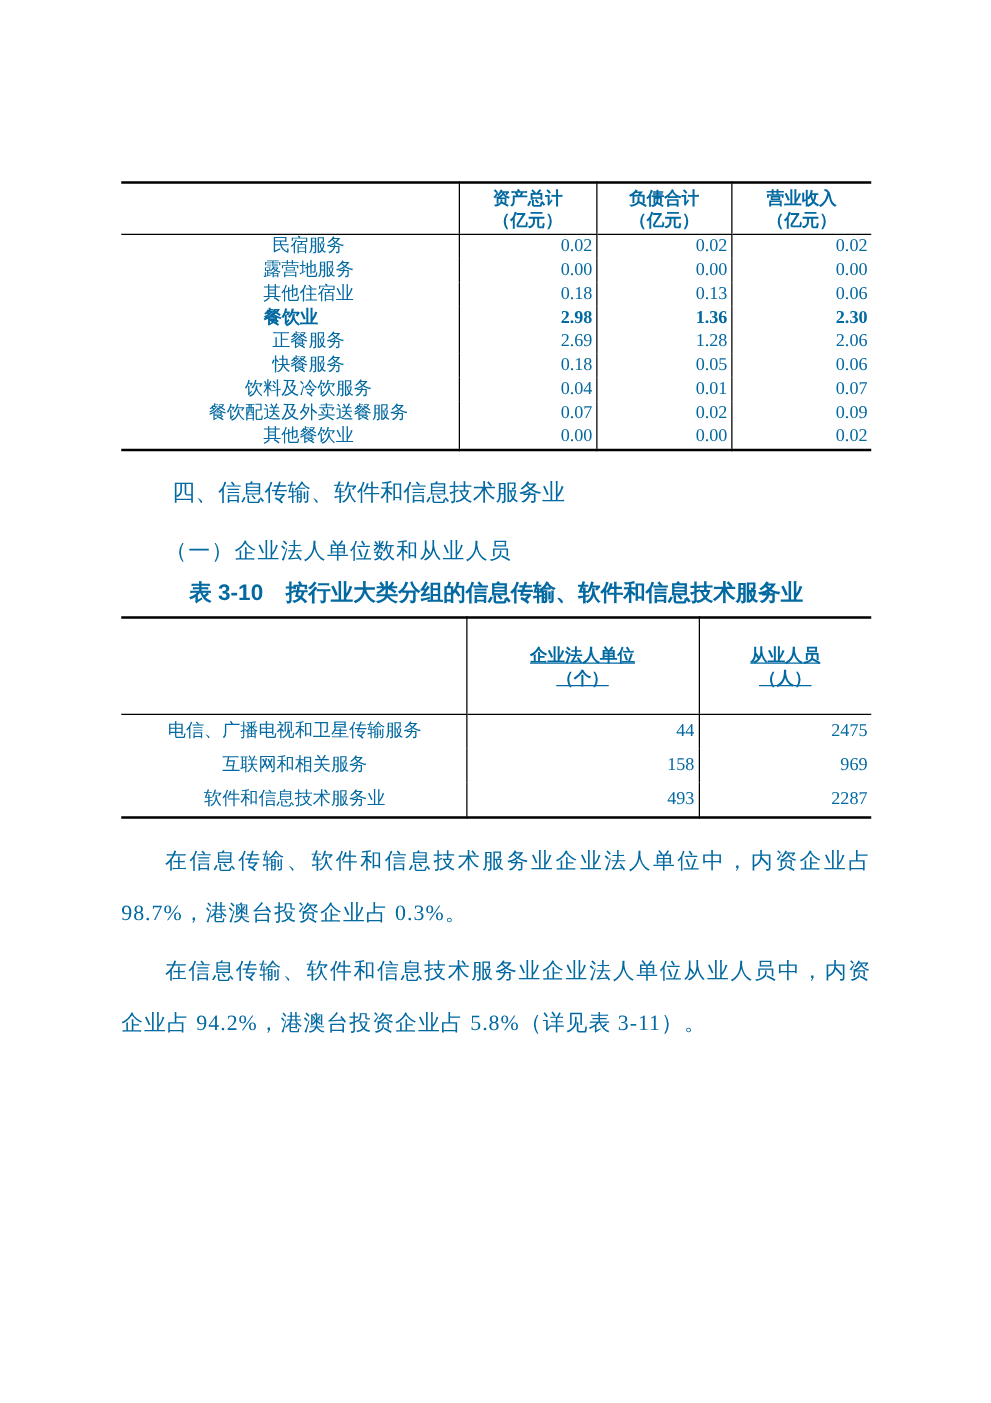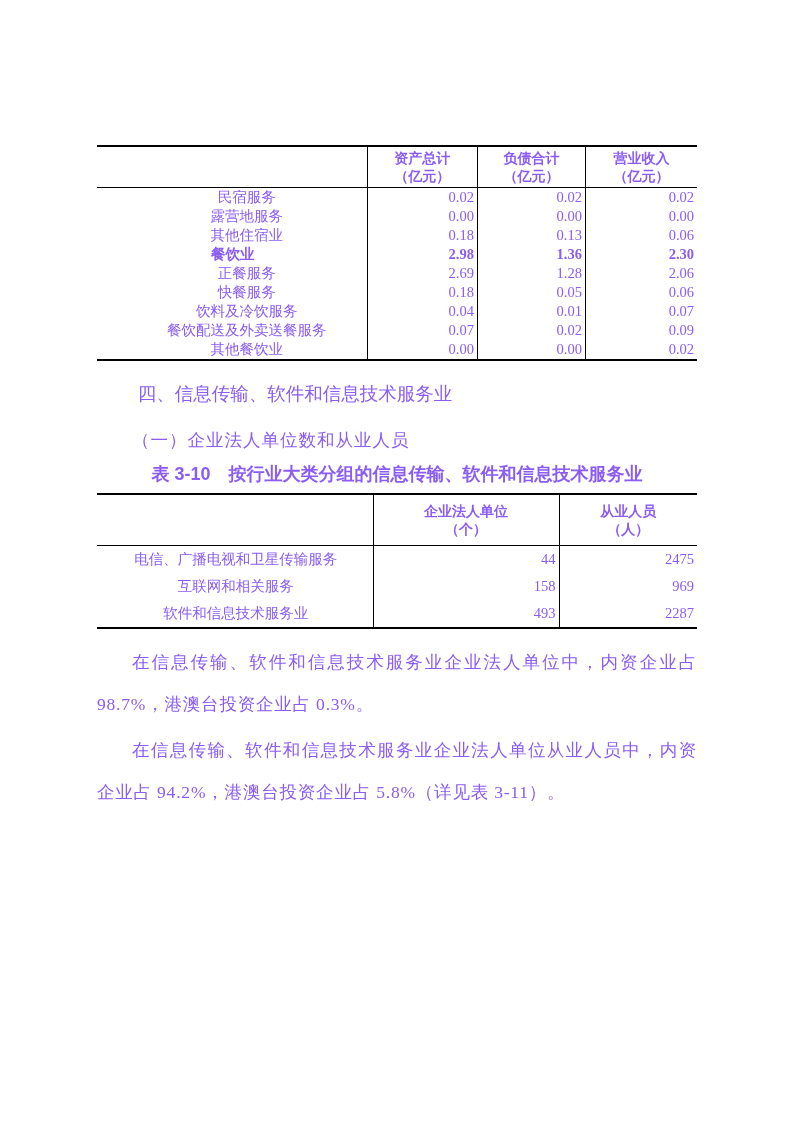--- a/index.html
+++ b/index.html
@@ -1,21 +1,21 @@
 <!DOCTYPE html>
 <html><head>
 <meta charset="utf-8">
 <style>
   html, body { margin: 0; padding: 0; background: #ffffff; }
   .page {
     position: relative;
     width: 793px;
     height: 954px;
     background: #ffffff;
-    color: #8b5cf6;
+    color: #0369a1;
     font-family: "Liberation Serif", "DejaVu Serif", serif;
     overflow: hidden;
   }
   .content {
     position: absolute;
     left: 97px;
     top: 145px;
     width: 600px;
   }
 
@@ -38,21 +38,21 @@
     padding: 2px 0;
   }
   table.doc-table th + th,
   table.doc-table td + td { border-left: 1px solid #000; }
   table.doc-table td {
     font-size: 14.5px;
     vertical-align: middle;
     padding: 0;
   }
   #table1 td { line-height: 19px; }
-  #table2 th { padding: 7px 0; }
+  #table2 th { padding: 20px 0; text-decoration: underline; }
   #table2 td { line-height: 27px; }
   table.doc-table td.label { text-align: center; padding-left: 2px; }
   table.doc-table td.label.sub { padding-left: 30px; }
   table.doc-table td.label.group,
   table.doc-table td.label.total {
     font-family: "Liberation Sans", "DejaVu Sans", sans-serif;
     font-weight: bold;
   }
   table.doc-table td.label.total { text-align: center; }
   table.doc-table td.num { text-align: right; padding-right: 3px; }

